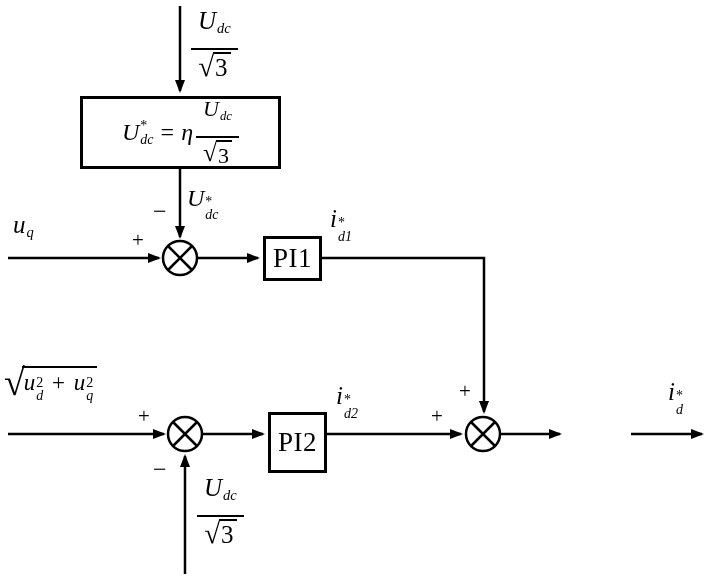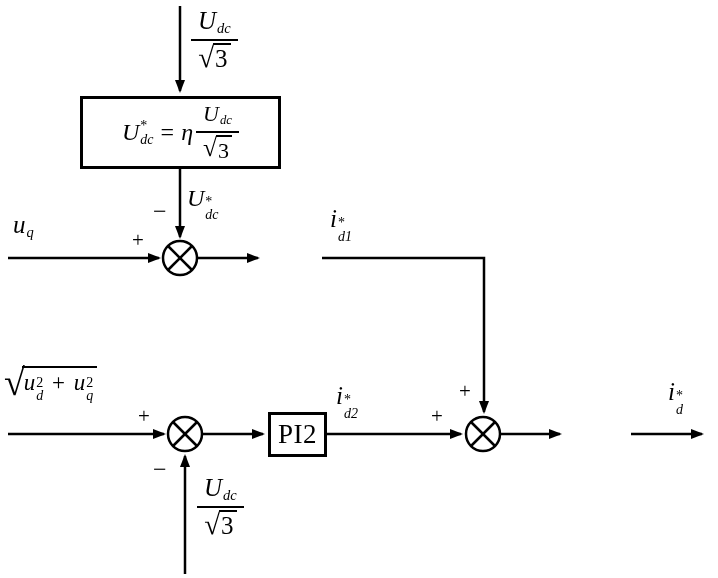--- a/index.html
+++ b/index.html
@@ -34,21 +34,21 @@
   .ss span { display: block; font-size: 14px; }
   .ss .t { font-style: normal; }
   .ss .b { font-style: italic; }
 
   
   .sb { font-size: 0.58em; font-style: italic; vertical-align: -0.28em; margin-left: 1px; }
 
   
   .frac { display: inline-block; text-align: center; vertical-align: middle; }
   .frac .num, .frac .den { display: block; }
-  .frac .num { border-bottom: 2.5px solid #000; padding: 0 7px 3px; }
+  .frac .num { border-bottom: 2.5px solid #000; padding: 0 7px 12px; }
   .frac .den { padding-top: 2px; }
 
   
   .rad { white-space: nowrap; display: inline-flex; align-items: flex-start; }
   .rad .rs { font-style: normal; font-size: 1.15em; line-height: 1; margin-right: -1px; }
   .rad .rb { border-top: 2.5px solid #000; padding: 1px 3px 0 2px; font-style: normal; }
 
   
   .bigrad { display: inline-flex; align-items: flex-start; }
   .bigrad .rs { font-style: normal; font-size: 38px; line-height: 0.85; margin-right: -3px; }
@@ -136,20 +136,23 @@
     <span class="v">U</span><span class="ss"><span class="t">*</span><span class="b">dc</span></span>
   </div>
 
   <div class="sign" style="left:153px; top:199px; font-size:24px;">−</div>
   <div class="sign" style="left:132px; top:230px; font-size:21px;">+</div>
 
   <div class="lbl" style="left:13px; top:212px; font-size:25px;">
     <span class="v">u</span><span class="sb">q</span>
   </div>
 
+  <div class="box" style="left:263px; top:236px; width:59px; height:45px;">
+    <span class="blocklabel">PI1</span>
+  </div>
 
   <div class="lbl" style="left:330px; top:206px; font-size:25px;">
     <span class="v">i</span><span class="ss"><span class="t">*</span><span class="b">d1</span></span>
   </div>
 
   <div class="lbl" style="left:4px; top:366px;">
     <span class="bigrad">
       <span class="rs">√</span>
       <span class="rb">
         <span class="v">u</span><span class="ss" style="vertical-align:-0.45em;"><span class="t">2</span><span class="b">d</span></span>
@@ -165,21 +168,21 @@
   <div class="lbl" style="left:197px; top:475px; font-size:25px;">
     <span class="frac">
       <span class="num"><span class="v">U</span><span class="sb">dc</span></span>
       <span class="den"><span class="rad">
             <span class="rs">√</span>
             <span class="rb">3</span>
           </span></span>
     </span>
   </div>
 
-  <div class="box" style="left:268px; top:412px; width:59px; height:45px;">
+  <div class="box" style="left:268px; top:412px; width:59px; height:61px;">
     <span class="blocklabel">PI2</span>
   </div>
 
   <div class="lbl" style="left:336px; top:383px; font-size:25px;">
     <span class="v">i</span><span class="ss"><span class="t">*</span><span class="b">d2</span></span>
   </div>
 
   <div class="sign" style="left:459px; top:381px; font-size:21px;">+</div>
   <div class="sign" style="left:431px; top:406px; font-size:21px;">+</div>
 

